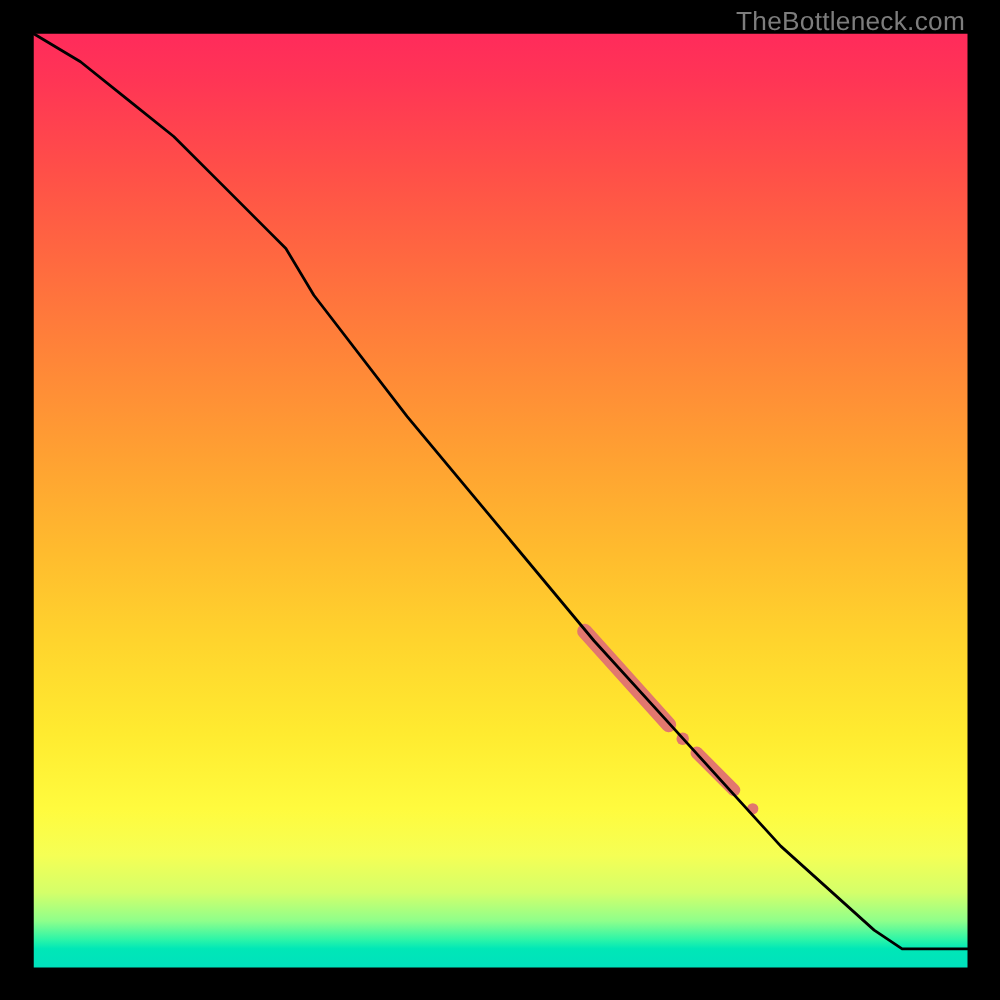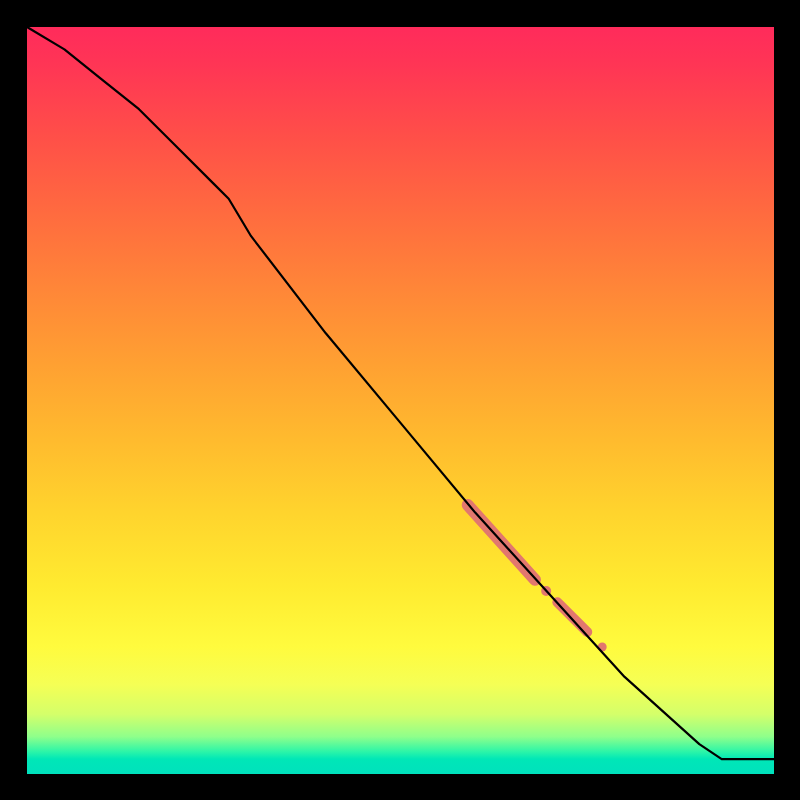--- a/index.html
+++ b/index.html
@@ -76,20 +76,21 @@
   .dot {
     fill: #e2776e;
   }
 </style>
 </head>
 <body>
 
 <div class="stage">
   <div class="plot"></div>
 
+  <div class="attribution">TheBottleneck.com</div>
 
   <svg class="overlay" viewBox="0 0 747 747">
     <g id="hl">
         <line x1="440.72999999999996" y1="478.08" x2="507.96000000000004" y2="552.78" class="segment" stroke="#e2776e" stroke-width="12"></line>
         <line x1="530.37" y1="575.19" x2="560.25" y2="605.0699999999999" class="segment" stroke="#e2776e" stroke-width="10"></line>
         <circle cx="519.165" cy="563.985" r="5" class="dot" fill="#e2776e"></circle>
         <circle cx="575.19" cy="620.01" r="4.5" class="dot" fill="#e2776e"></circle>
       </g>
     <path class="curve" id="curve" d="M0.0 0.0 L37.4 22.4 L74.7 52.3 L112.0 82.2 L149.4 119.5 L186.8 156.9 L201.7 171.8 L224.1 209.2 L298.8 306.3 L373.5 395.9 L448.2 485.6 L522.9 567.7 L597.6 649.9 L672.3 717.1 L694.7 732.1 L709.6 732.1 L747.0 732.1"></path>
   </svg>

